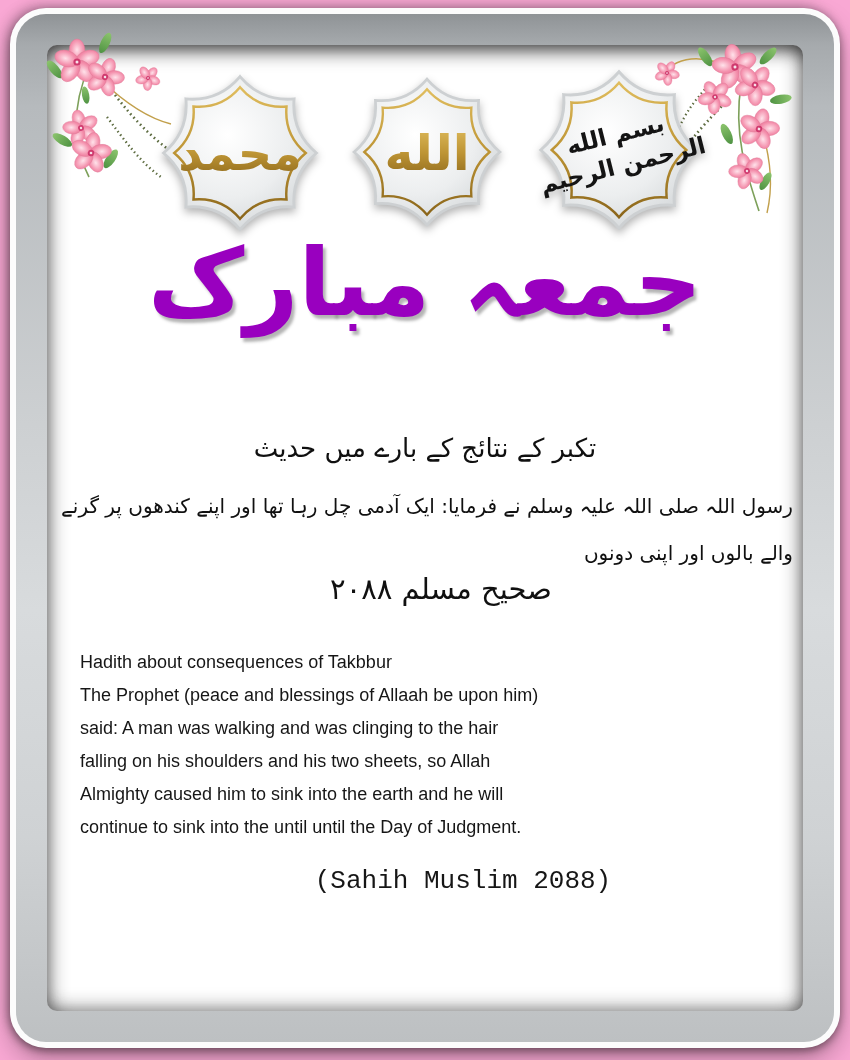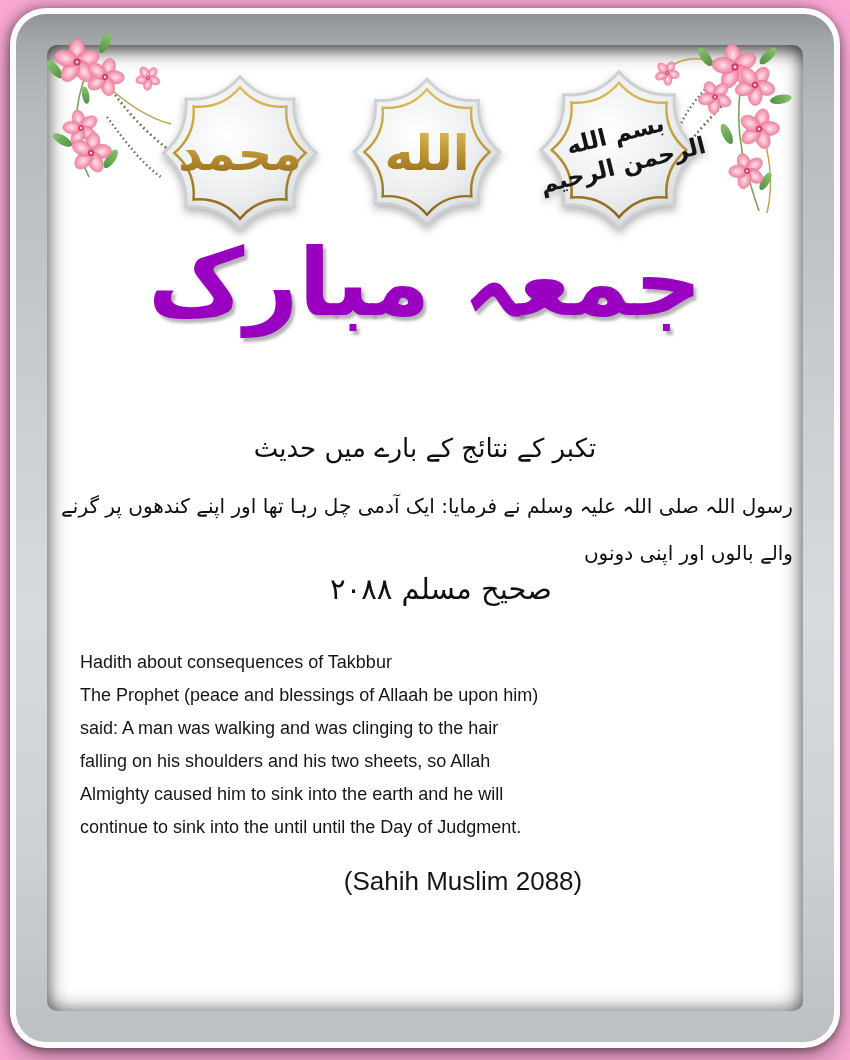--- a/index.html
+++ b/index.html
@@ -36,21 +36,21 @@
                 font-size:26px;color:#101010;margin-top:36px;}
   .urdu-body{position:absolute;top:402px;left:10px;right:10px;direction:rtl;
              font-size:20px;line-height:47px;color:#101010;margin-top:36px;}
   .urdu-ref{position:absolute;top:527px;left:0;width:100%;text-align:center;direction:rtl;
             font-size:29px;color:#101010;padding-left:16px;}
 
   
   .english{position:absolute;left:33px;top:601px;width:705px;
            font-family:"Liberation Sans",sans-serif;font-size:18px;line-height:33px;color:#161616;}
   .eng-ref{position:absolute;top:821px;left:0;width:100%;box-sizing:border-box;padding-left:76px;
-           text-align:center;font-family:Liberation Sans, sans-serif;font-size:26px;color:#161616;}
+           text-align:center;font-family:Liberation Mono, monospace;font-size:26px;color:#161616;}
 
   
   .flowers{position:absolute;pointer-events:none;}
   .flowers-tl{left:-18px;top:-20px;width:200px;height:220px;}
   .flowers-tr{left:536px;top:-22px;width:224px;height:232px;}
 </style>
 </head>
 <body>
 
 <svg width="0" height="0" style="position:absolute" aria-hidden="true">

